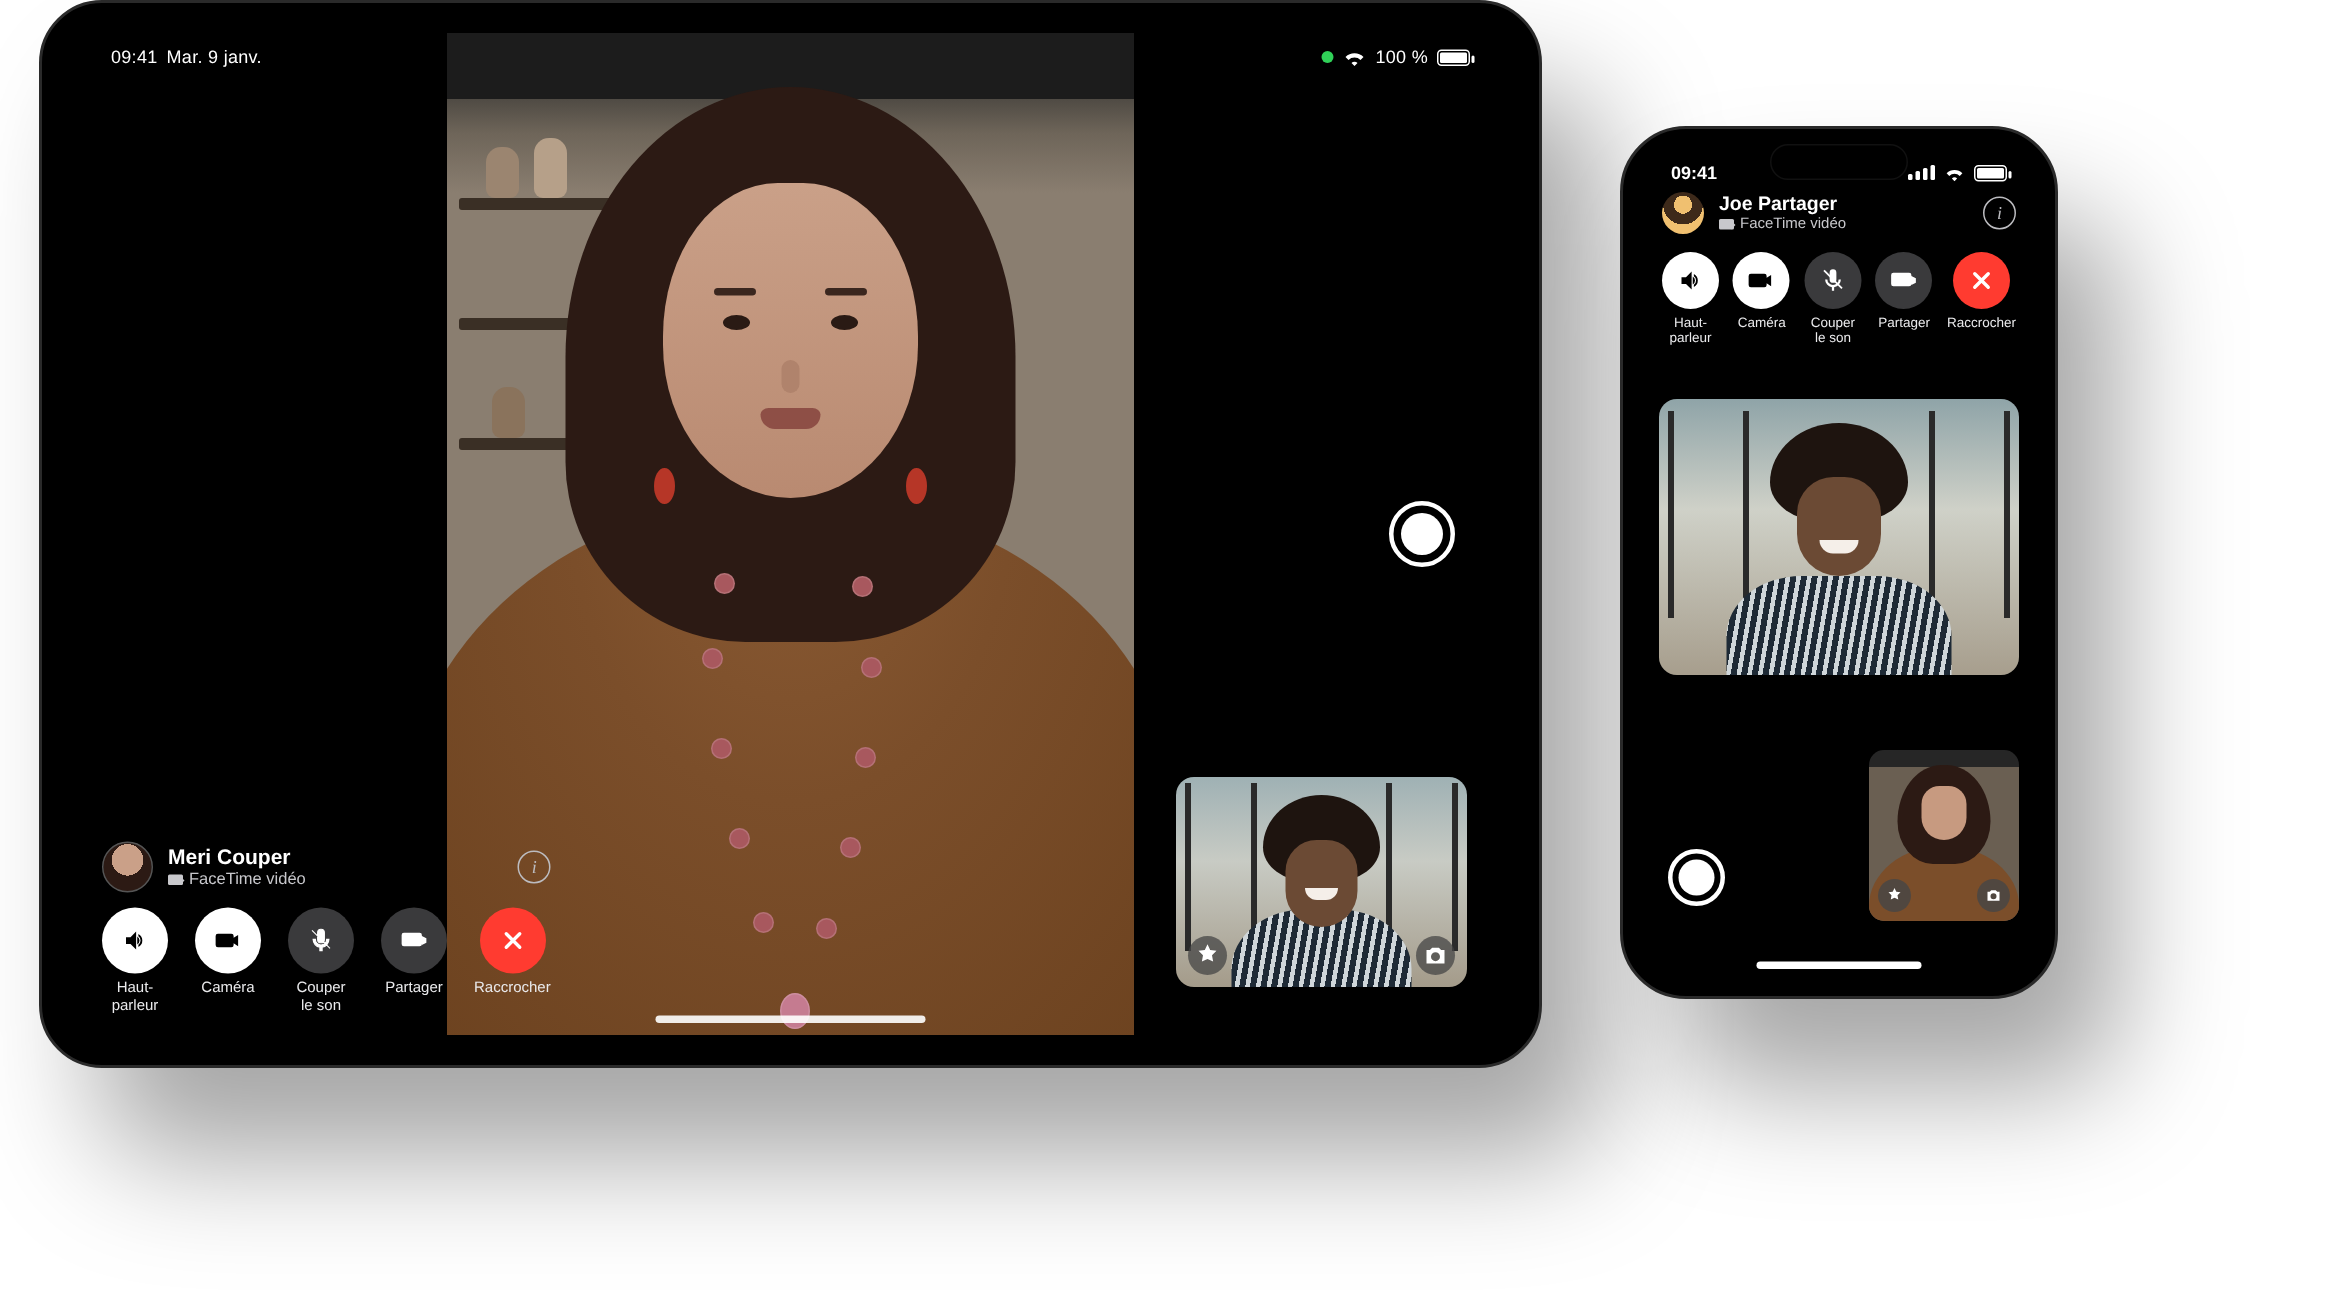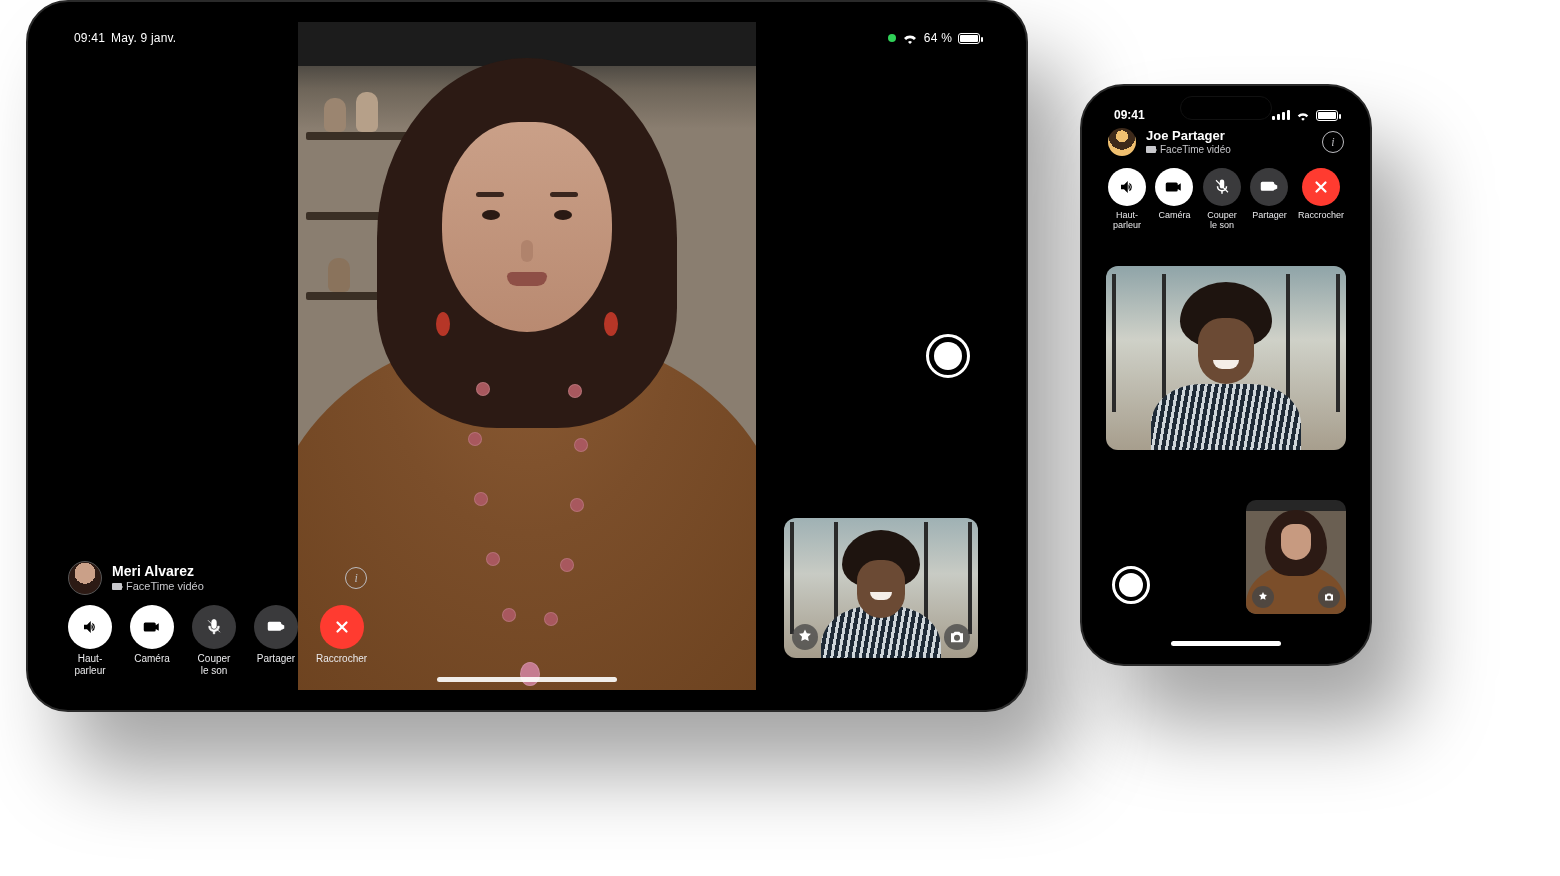--- a/index.html
+++ b/index.html
@@ -164,28 +164,28 @@
 
 <div class="stage">
 
   <div class="ipad-shadow">
     <div class="ipad">
       <div class="ipad-screen">
 
         <div class="statusbar">
           <div class="left">
             <span>09:41</span>
-            <span>May. 9 janv.</span>
+            <span>Mar. 9 janv.</span>
           </div>
           <div class="right">
             <span class="dot-green"></span>
             <svg class="wifi-ic" width="16" height="12" viewBox="0 0 24 18">
                 <path fill="#fff" d="M12 18l-3-3a4.2 4.2 0 0 1 6 0l-3 3zm-6-6l-3-3a12.7 12.7 0 0 1 18 0l-3 3a8.5 8.5 0 0 0-12 0zm12 0z"></path>
               </svg>
-            <span>64 %</span>
+            <span>100 %</span>
             <span class="batt">
                 <span class="fill"></span>
               </span>
           </div>
         </div>
 
         <div class="ipad-video">
           <div class="person">
             <div class="room-wall">
               <span class="shelf s1"></span>
@@ -250,21 +250,21 @@
             <svg class="ic" viewBox="0 0 24 24" width="14" height="14">
                 <path fill="#fff" d="M4 7h3l2-2h6l2 2h3v12H4zM12 9a4 4 0 1 0 0 8 4 4 0 0 0 0-8z"></path>
               </svg>
           </div>
         </div>
 
         <div class="controls-ipad">
           <div class="caller">
             <div class="avatar"></div>
             <div class="caller-text">
-              <span class="caller-name">Meri Alvarez</span>
+              <span class="caller-name">Meri Couper</span>
               <span class="caller-sub">
                 <span class="vcam-mini"></span>
                 <span>FaceTime vidéo</span>
               </span>
             </div>
             <div class="info-ring">i</div>
           </div>
           <div class="btnrow">
             <div class="ctl">
               <div class="circ white">

